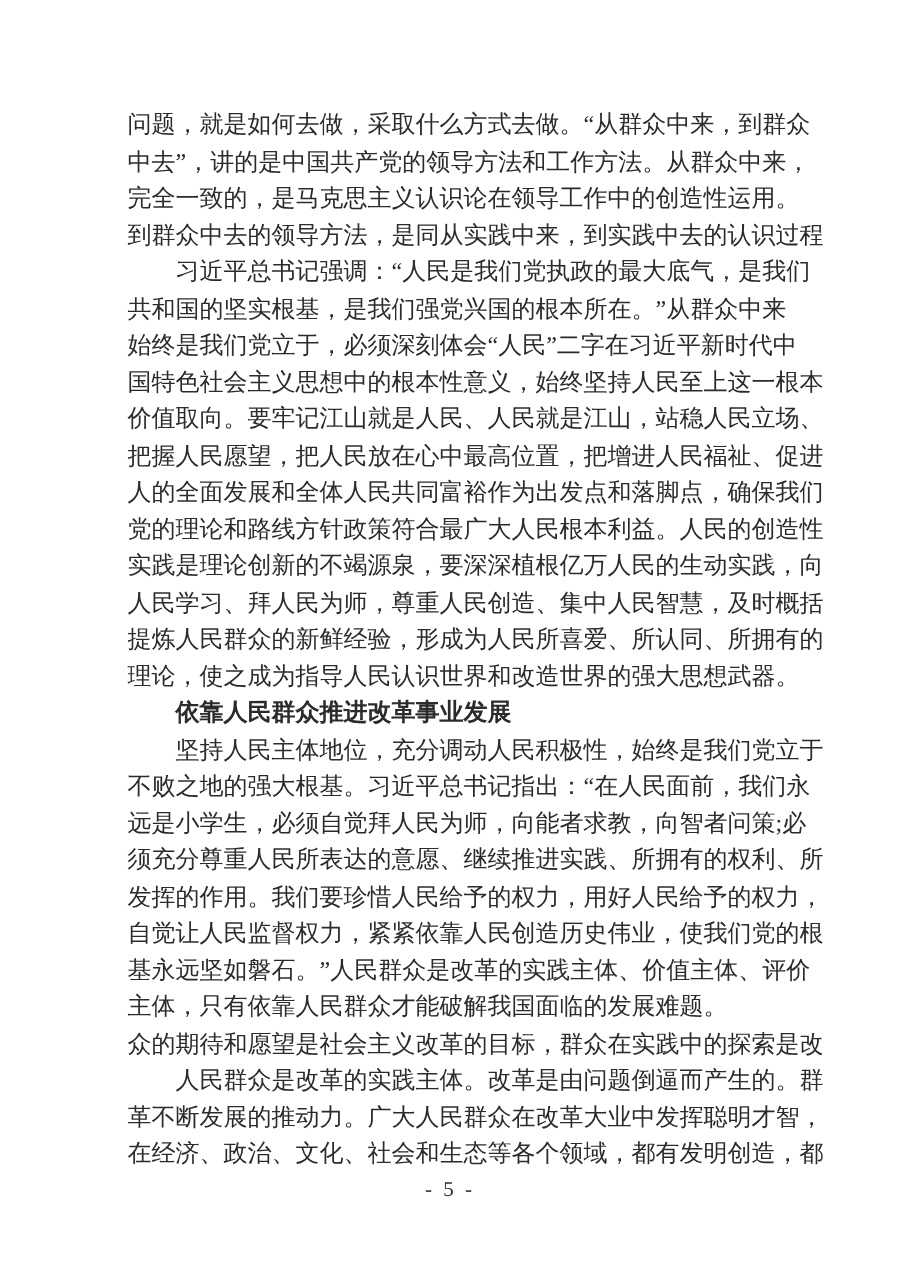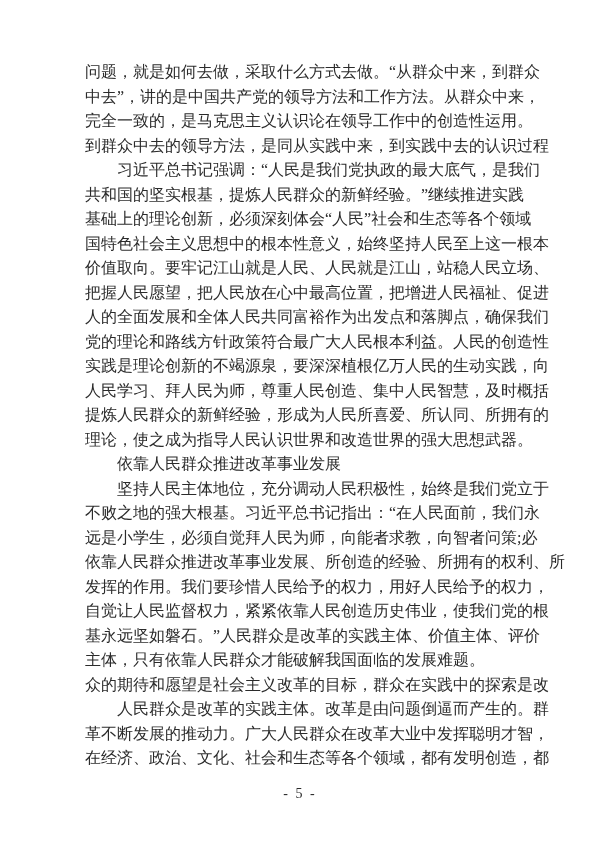--- a/index.html
+++ b/index.html
@@ -12,36 +12,36 @@
     width: 600px;
     height: 849px;
     background: #ffffff;
     overflow: hidden;
     font-family: "Liberation Serif", "DejaVu Serif", serif;
     color: #2b2b2b;
   }
   .doc-body {
     position: absolute;
     left: 85px;
-    top: 60px;
+    top: 72px;
     width: 470px;
   }
   .block {
     margin: 0;
     padding: 0;
   }
   .line {
     height: 24.5px;
     line-height: 24.5px;
     font-size: 16px;
     white-space: nowrap;
     letter-spacing: 0;
   }
   .block.heading .line {
-    font-weight: normal;
+    font-weight: bold;
   }
   .block.indent .line.first {
     padding-left: 32px;
   }
   .footer {
     position: absolute;
     top: 784px;
     left: 0;
     width: 600px;
     text-align: center;
@@ -57,40 +57,40 @@
 <div class="page">
   <div class="doc-body">
       <div class="block paragraph">
         <div class="line first">问题，就是如何去做，采取什么方式去做。“从群众中来，到群众</div>
         <div class="line">中去”，讲的是中国共产党的领导方法和工作方法。从群众中来，</div>
         <div class="line">完全一致的，是马克思主义认识论在领导工作中的创造性运用。</div>
         <div class="line">到群众中去的领导方法，是同从实践中来，到实践中去的认识过程</div>
       </div>
       <div class="block paragraph indent">
         <div class="line first">习近平总书记强调：“人民是我们党执政的最大底气，是我们</div>
-        <div class="line">共和国的坚实根基，提炼人民群众的新鲜经验。”继续推进实践</div>
-        <div class="line">基础上的理论创新，必须深刻体会“人民”社会和生态等各个领域</div>
+        <div class="line">共和国的坚实根基，是我们强党兴国的根本所在。”从群众中来</div>
+        <div class="line">始终是我们党立于，必须深刻体会“人民”二字在习近平新时代中</div>
         <div class="line">国特色社会主义思想中的根本性意义，始终坚持人民至上这一根本</div>
         <div class="line">价值取向。要牢记江山就是人民、人民就是江山，站稳人民立场、</div>
         <div class="line">把握人民愿望，把人民放在心中最高位置，把增进人民福祉、促进</div>
         <div class="line">人的全面发展和全体人民共同富裕作为出发点和落脚点，确保我们</div>
         <div class="line">党的理论和路线方针政策符合最广大人民根本利益。人民的创造性</div>
         <div class="line">实践是理论创新的不竭源泉，要深深植根亿万人民的生动实践，向</div>
         <div class="line">人民学习、拜人民为师，尊重人民创造、集中人民智慧，及时概括</div>
         <div class="line">提炼人民群众的新鲜经验，形成为人民所喜爱、所认同、所拥有的</div>
         <div class="line">理论，使之成为指导人民认识世界和改造世界的强大思想武器。</div>
       </div>
       <div class="block heading indent">
         <div class="line first">依靠人民群众推进改革事业发展</div>
       </div>
       <div class="block paragraph indent">
         <div class="line first">坚持人民主体地位，充分调动人民积极性，始终是我们党立于</div>
         <div class="line">不败之地的强大根基。习近平总书记指出：“在人民面前，我们永</div>
         <div class="line">远是小学生，必须自觉拜人民为师，向能者求教，向智者问策;必</div>
-        <div class="line">依靠人民群众推进改革事业发展、所创造的经验、所拥有的权利、所</div>
+        <div class="line">须充分尊重人民所表达的意愿、继续推进实践、所拥有的权利、所</div>
         <div class="line">发挥的作用。我们要珍惜人民给予的权力，用好人民给予的权力，</div>
         <div class="line">自觉让人民监督权力，紧紧依靠人民创造历史伟业，使我们党的根</div>
         <div class="line">基永远坚如磐石。”人民群众是改革的实践主体、价值主体、评价</div>
         <div class="line">主体，只有依靠人民群众才能破解我国面临的发展难题。</div>
       </div>
       <div class="block paragraph indent">
         <div class="line">众的期待和愿望是社会主义改革的目标，群众在实践中的探索是改</div>
         <div class="line first">人民群众是改革的实践主体。改革是由问题倒逼而产生的。群</div>
         <div class="line">革不断发展的推动力。广大人民群众在改革大业中发挥聪明才智，</div>
         <div class="line">在经济、政治、文化、社会和生态等各个领域，都有发明创造，都</div>

